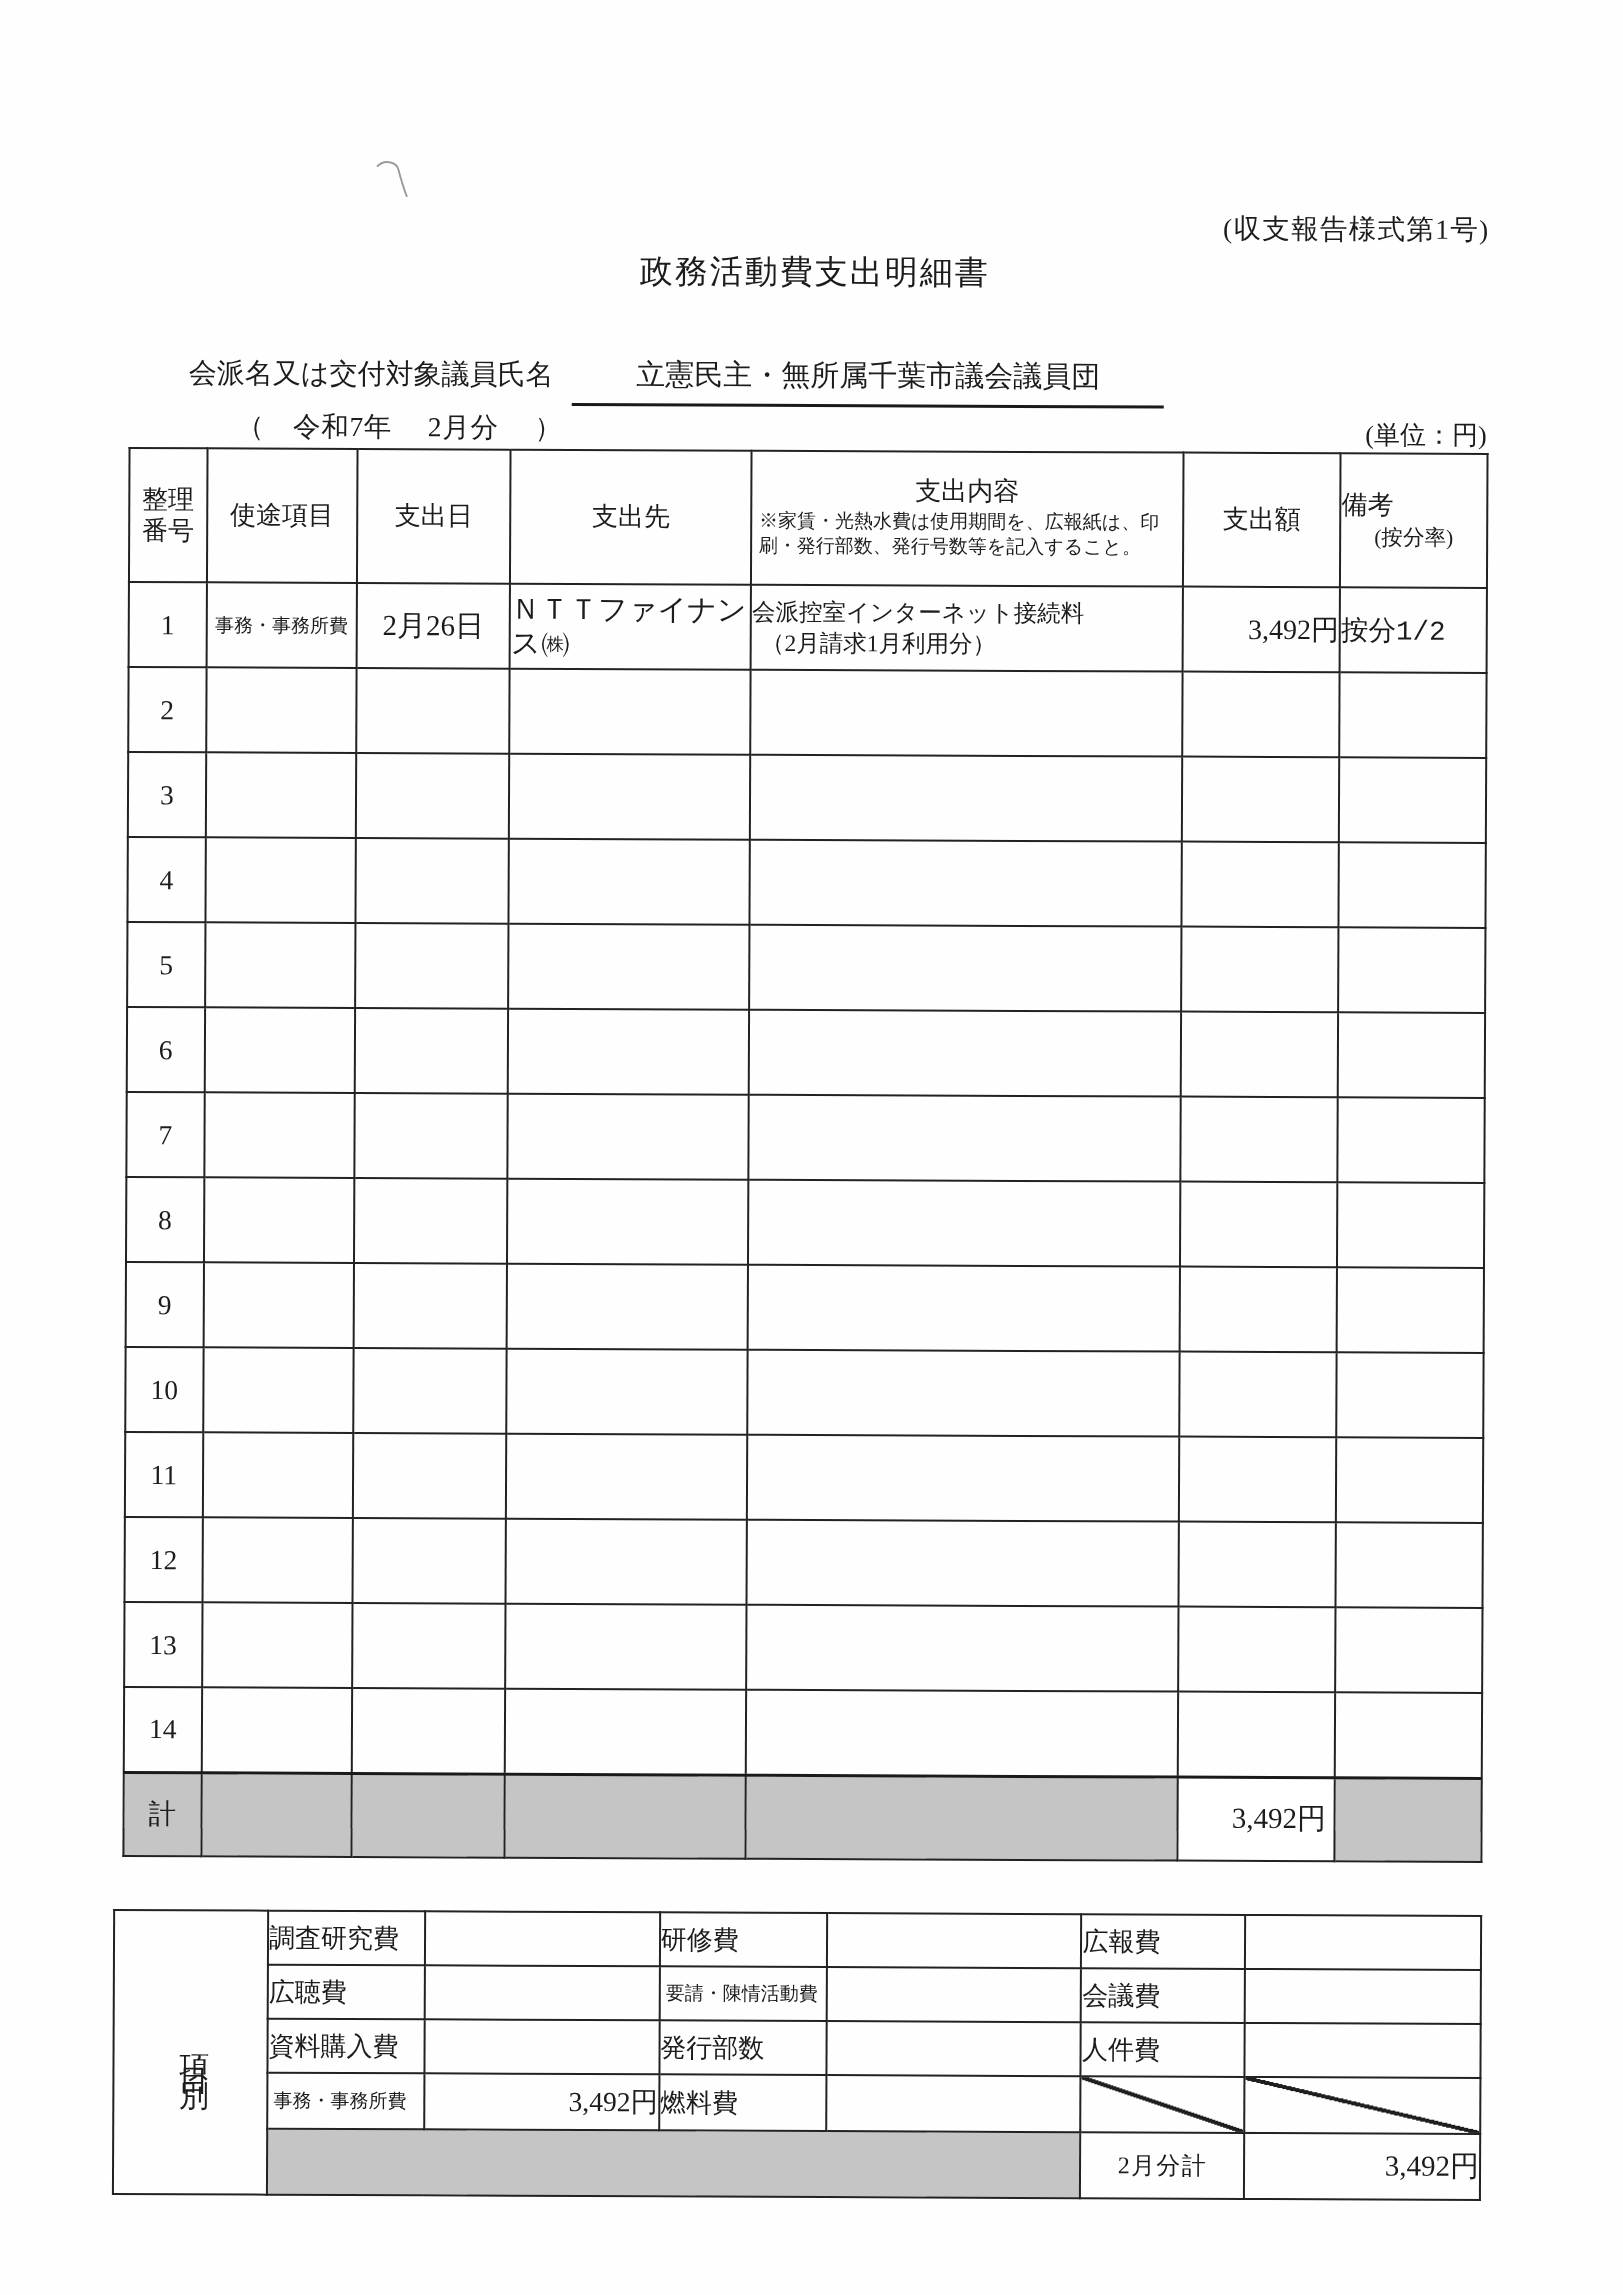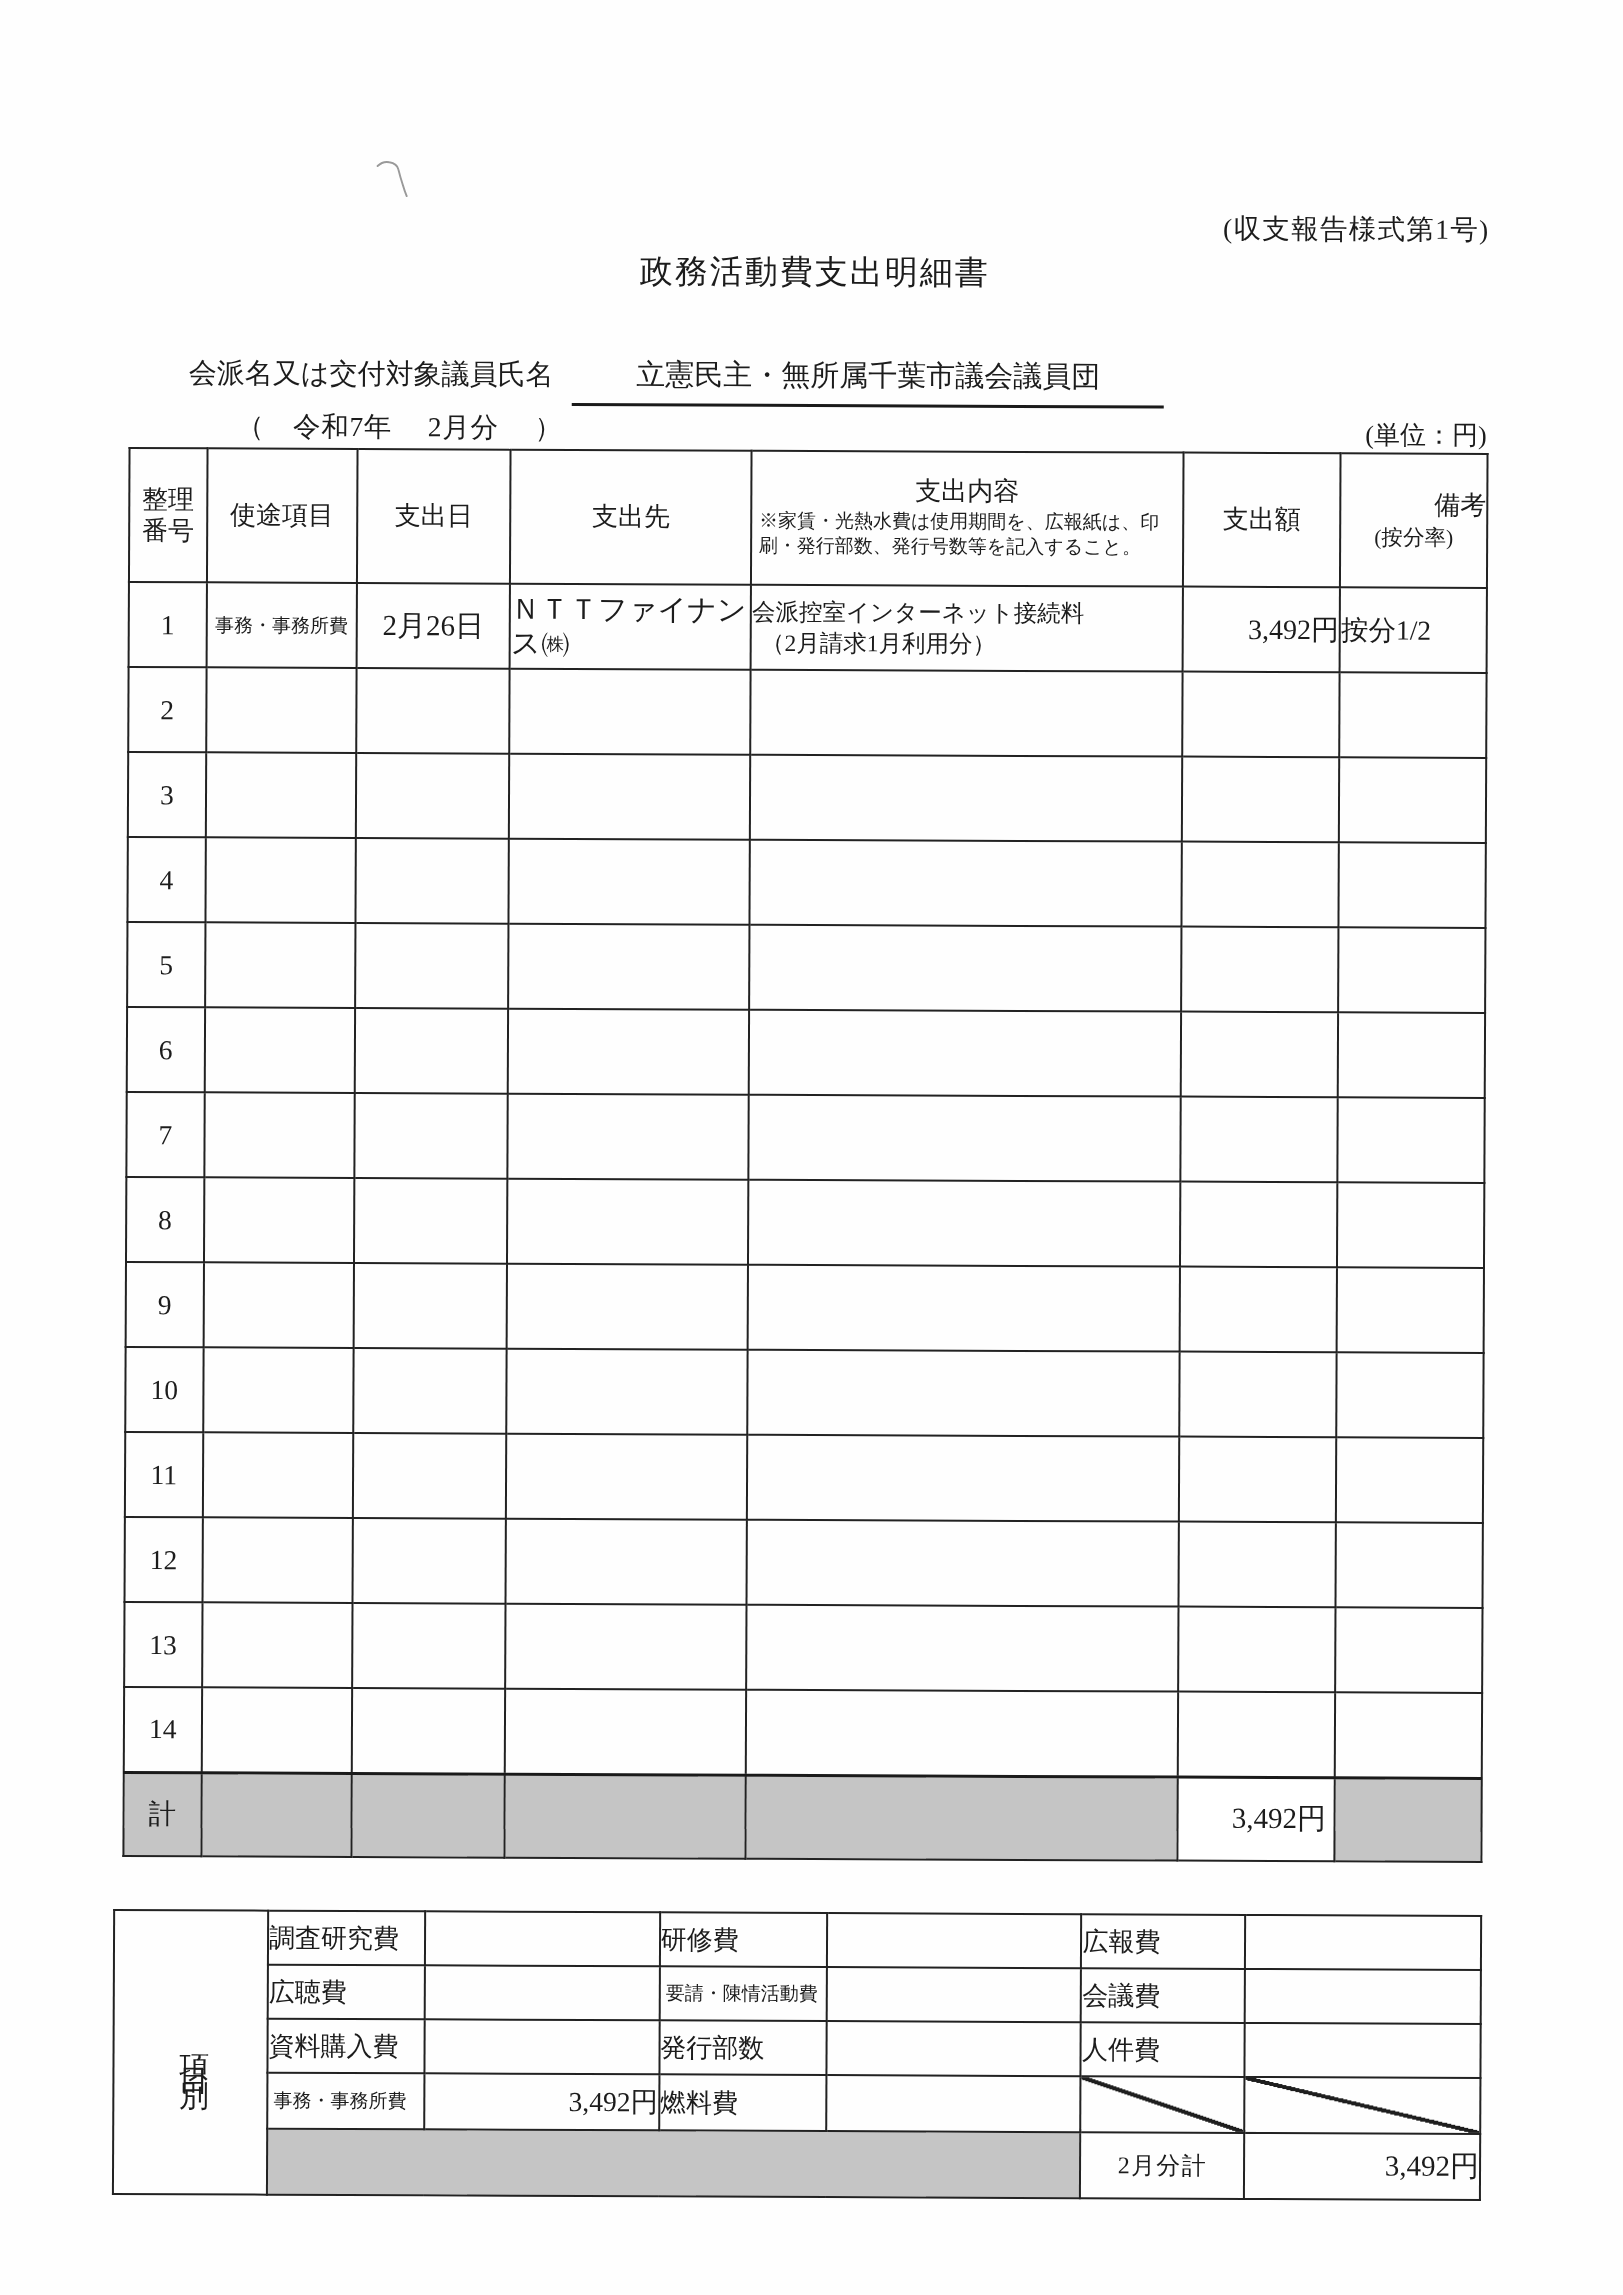--- a/index.html
+++ b/index.html
@@ -72,39 +72,39 @@
   .main-table tr.data{height:85px;}
   .main-table tr.total{height:84px;}
   .hdr-cell{text-align:center;font-size:26px;line-height:1.25;}
   .hdr-no{font-size:26px;line-height:1.2;}
   .hdr-content{vertical-align:middle;}
   .hdr-content .content-title{text-align:center;font-size:26px;margin-bottom:1.3px;}
   .hdr-content .content-note{
     text-align:left;font-size:19px;line-height:1.3;
     padding:0 6.5px 2.6px 6.5px;letter-spacing:0;
   }
-  .hdr-remark .r1{font-size:26px;text-align:right;margin-left:48px;}
+  .hdr-remark .r1{font-size:26px;text-align:left;}
   .hdr-remark .r2{font-size:21.6px;text-align:center;margin-top:3px;}
   .cell-no{text-align:center;font-size:27.5px;}
   .cell-category{text-align:center;font-size:19px;letter-spacing:0;}
   .cell-date{text-align:center;font-size:29px;}
   .cell-payee{
     text-align:left;vertical-align:top;
     font-size:29px;line-height:1.15;
     padding:3.9px 1.3px 0 5.2px;
     word-break:break-all;
   }
   .cell-desc{
     text-align:left;vertical-align:top;
     font-size:23.5px;line-height:1.3;
     padding:5.2px 2.6px 0 6.5px;
   }
   .cell-desc .d2{padding-left:9.2px;}
   .cell-amount{text-align:right;font-size:28px;padding-right:5.2px;}
-  .cell-remark{text-align:left;font-size:27.5px;padding-left:3.9px;}
+  .cell-remark{text-align:left;font-size:27.5px;padding-left:3.9px;font-family:Liberation Mono, monospace;}
   .total td{background:#c5c5c5;}
   .total .cell-label{text-align:center;font-size:27.5px;}
   .total .cell-amount-total{
     background:#ffffff;text-align:right;
     font-size:29px;padding-right:7.8px;
   }
   .main-table tr.total{border-top:3.3px solid #1a1a1a;}
   
   .bottom-table{
     position:absolute;left:117px;top:1912px;

